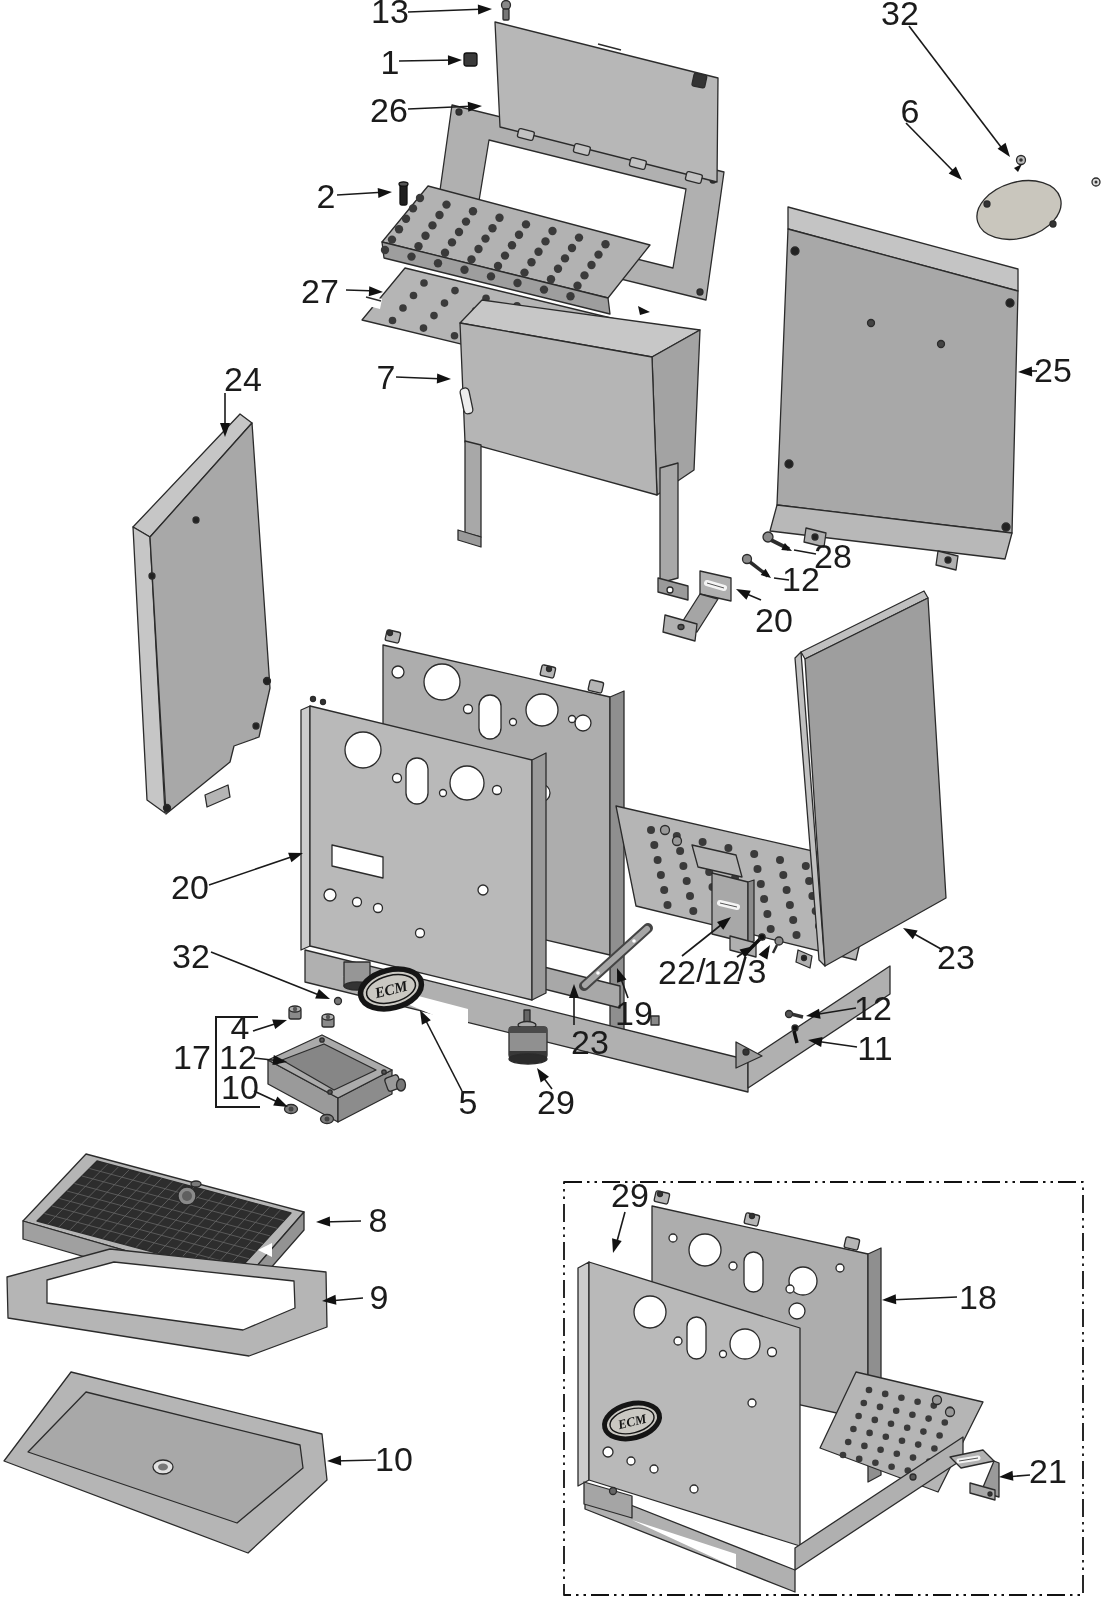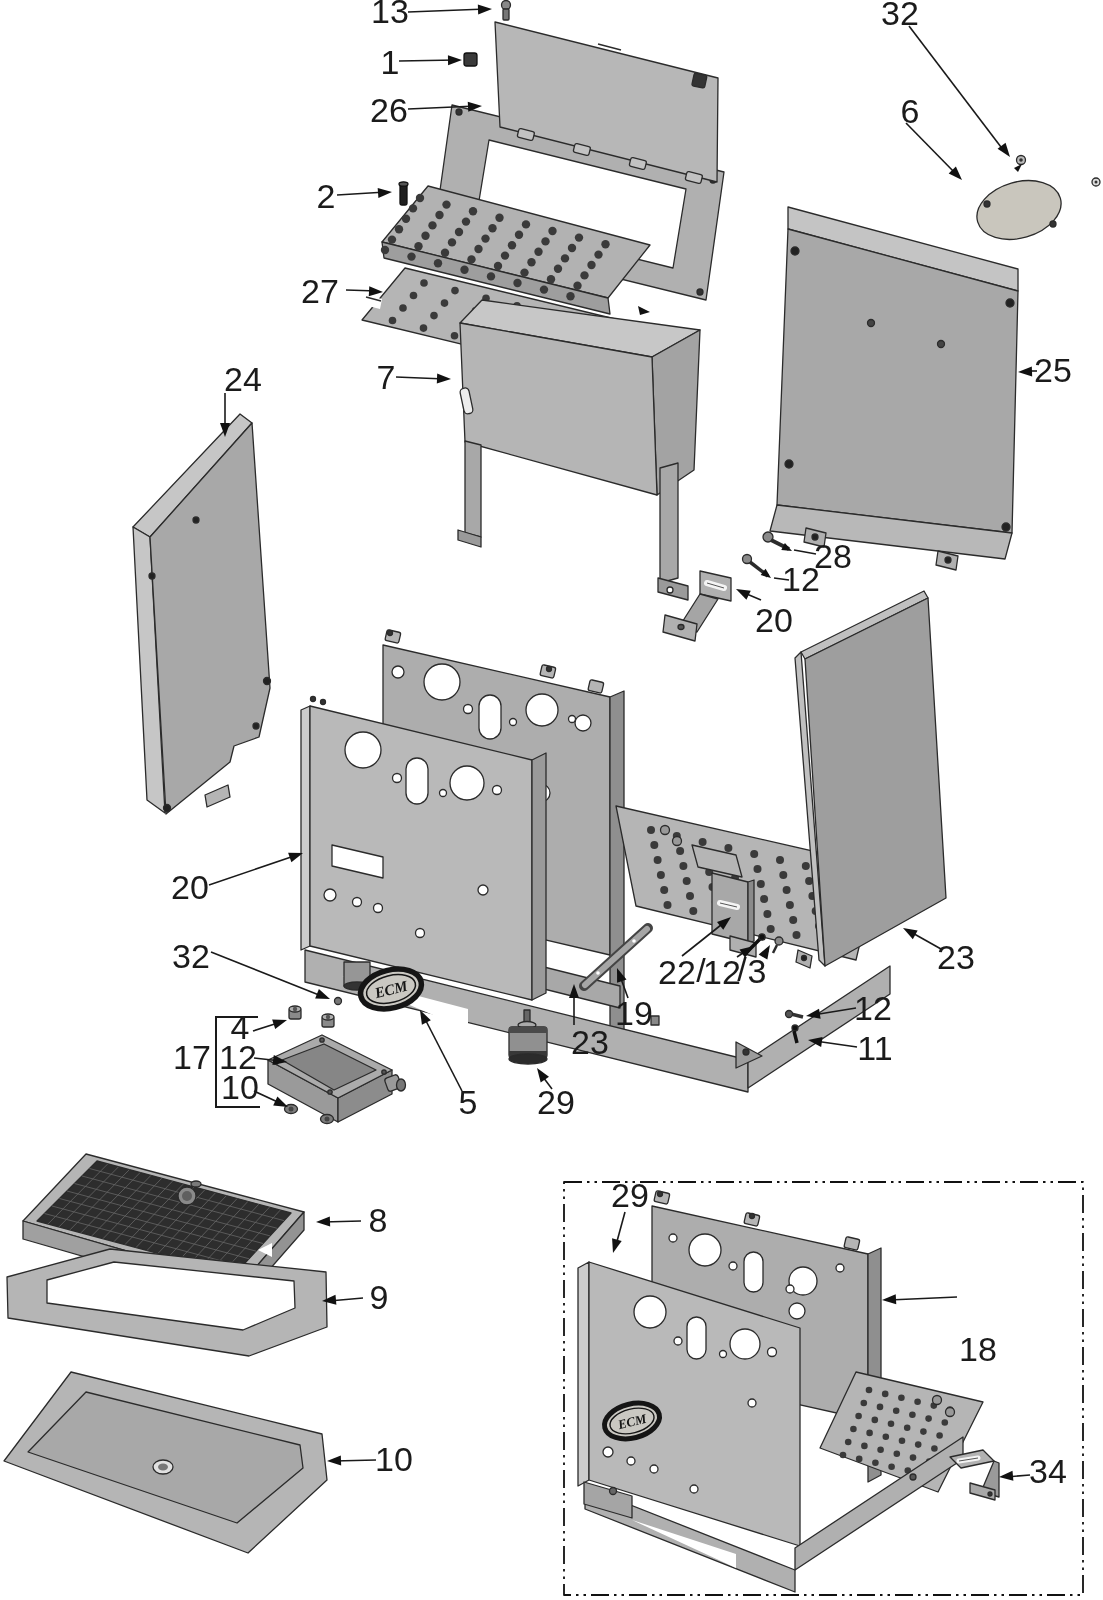--- a/index.html
+++ b/index.html
@@ -711,16 +711,16 @@
 <div class="callout" style="left:722px;top:972px">12</div>
 <div class="callout" style="left:742px;top:969px">/</div>
 <div class="callout" style="left:757px;top:971px">3</div>
 <div class="callout" style="left:956px;top:957px">23</div>
 <div class="callout" style="left:873px;top:1008px">12</div>
 <div class="callout" style="left:875px;top:1048px">11</div>
 <div class="callout" style="left:378px;top:1220px">8</div>
 <div class="callout" style="left:379px;top:1297px">9</div>
 <div class="callout" style="left:394px;top:1459px">10</div>
 <div class="callout" style="left:630px;top:1195px">29</div>
-<div class="callout" style="left:978px;top:1349px">18</div>
-<div class="callout" style="left:1048px;top:1471px">34</div>
+<div class="callout" style="left:978px;top:1297px">18</div>
+<div class="callout" style="left:1048px;top:1471px">21</div>
 
 </div>
 
 </body></html>

